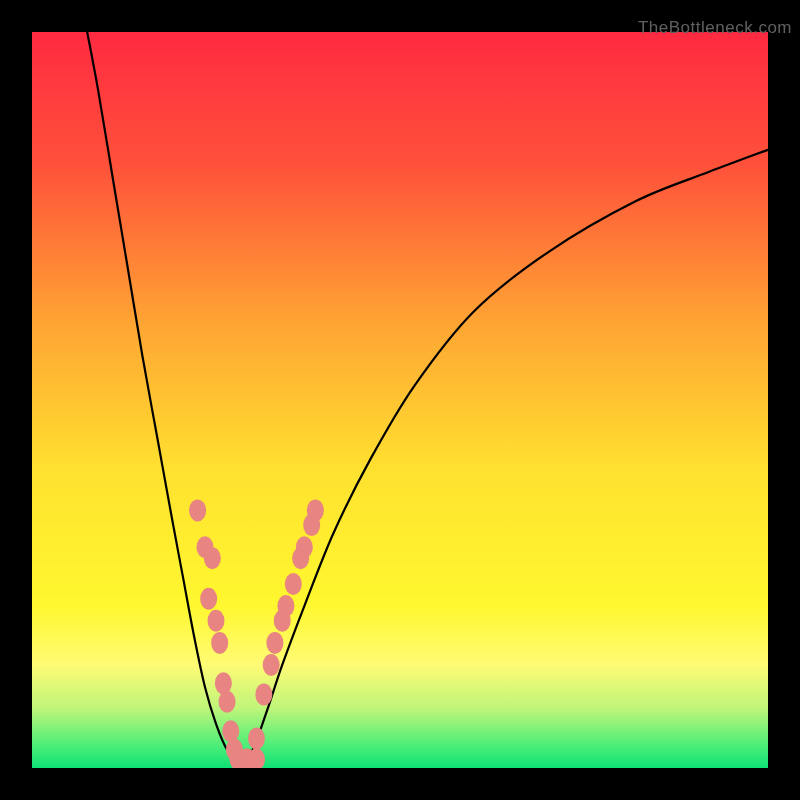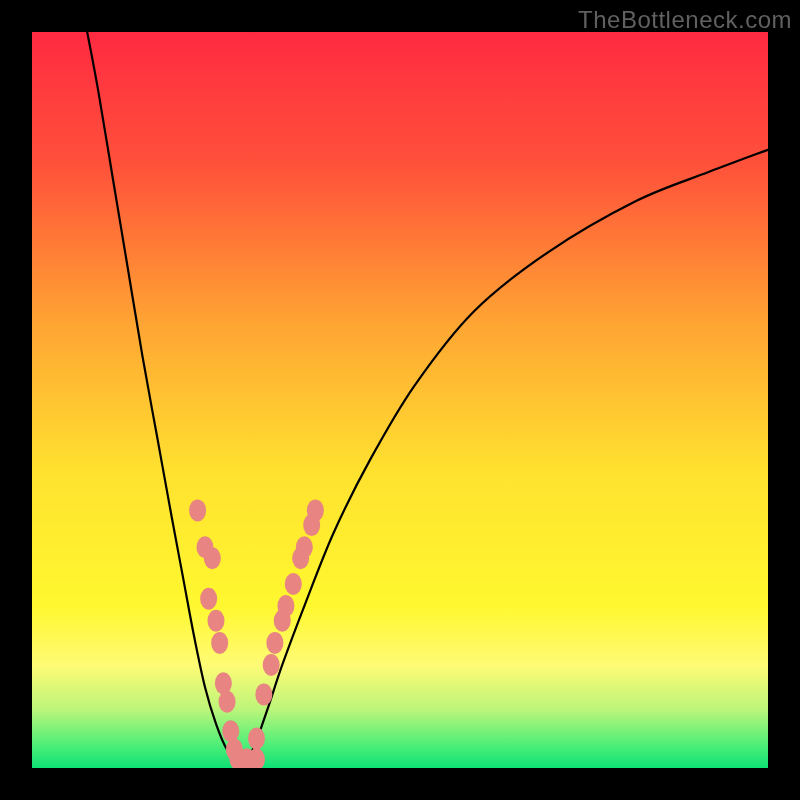--- a/index.html
+++ b/index.html
@@ -4,24 +4,24 @@
 <style>
   * { margin: 0; padding: 0; box-sizing: border-box; }
   body { width: 800px; height: 800px; background: #000; position: relative; font-family: Arial, sans-serif; }
   .outer {
     width: 800px; height: 800px;
     background: #000;
     position: relative;
   }
   .watermark {
     position: absolute;
-    top: 6px;
+    top: 18px;
     right: 8px;
     color: #606060;
-    font-size: 24px;
+    font-size: 17px;
     font-weight: 500;
     letter-spacing: 0.5px;
     z-index: 10;
   }
   .plot-area {
     position: absolute;
     left: 32px;
     top: 32px;
     width: 736px;
     height: 736px;

